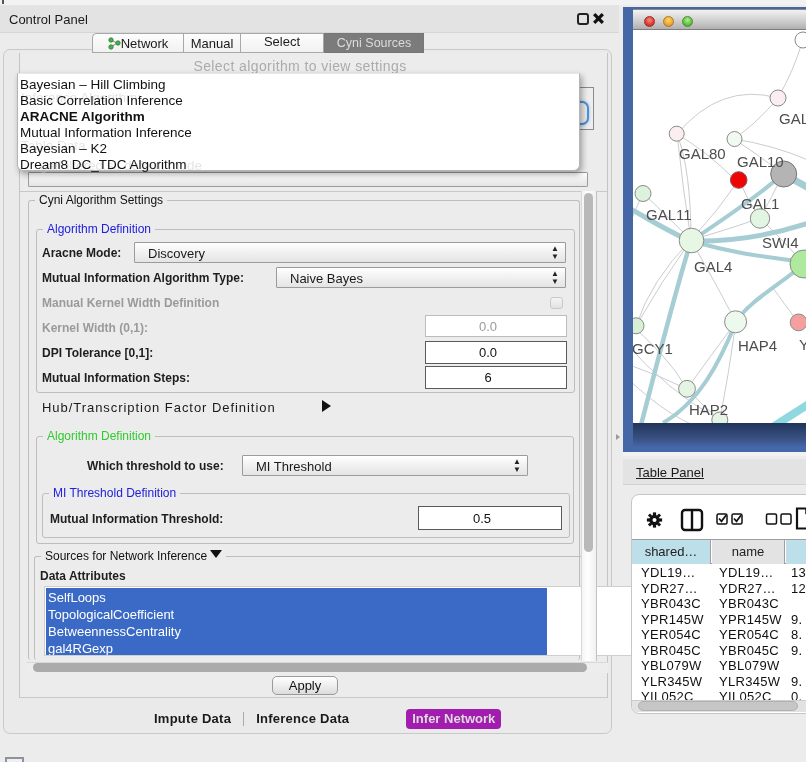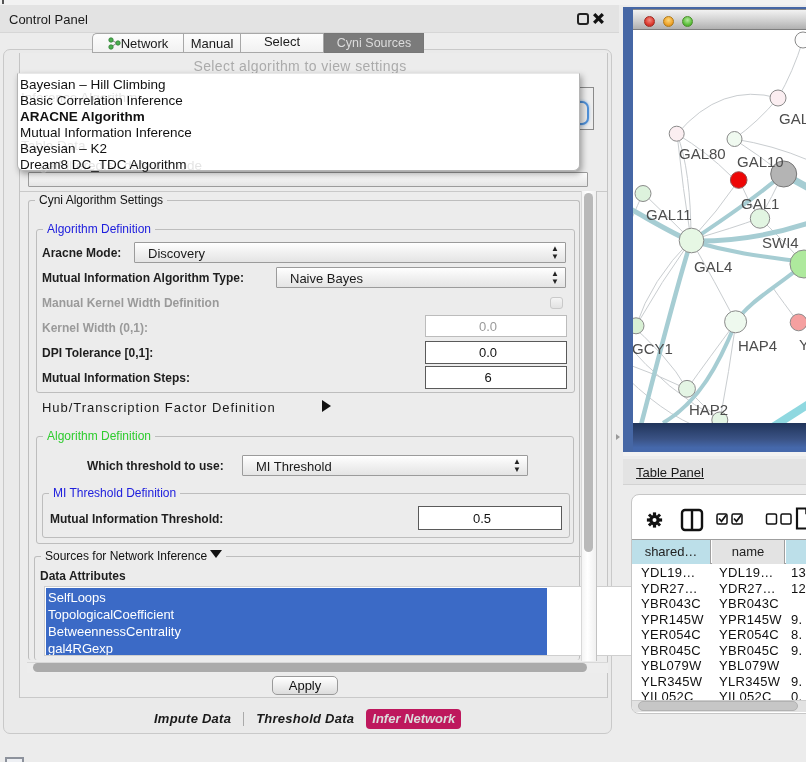--- a/index.html
+++ b/index.html
@@ -117,25 +117,25 @@
   <div class="abs" style="left:581px;top:191px;width:16px;height:470px;background:linear-gradient(90deg,#f4f4f4,#ffffff 40%,#f0f0f0);border-left:1px solid #d8d8d8;border-right:1px solid #c2c2c2;"></div>
   <div class="abs" style="left:584px;top:193px;width:9px;height:359px;background:#b9b9b9;border-radius:5px;"></div>
 
   <div class="abs" style="left:27px;top:662px;width:581px;height:11px;background:#ededed;border-top:1px solid #d8d8d8;"></div>
   <div class="abs" style="left:33px;top:663px;width:554px;height:9px;background:#ababab;border-radius:5px;"></div>
 </div>
 
 <div class="abs" style="left:272px;top:676px;width:66px;height:19px;border:1px solid #9a9a9a;border-radius:5px;background:linear-gradient(#ffffff,#eeeeee 50%,#dcdcdc);text-align:center;font-size:13px;color:#111;line-height:18px;">Apply</div>
 
 <div class="abs" style="left:20px;top:697px;width:587px;height:1px;background:#c9c9c9;"></div>
-<div id="btabs" style="position:absolute;left:148px;top:709px;height:19px;display:flex;font-size:13px;font-weight:bold;color:#1a1a1a;align-items:center;font-style:italic;">
+<div id="btabs" style="position:absolute;left:148px;top:709px;height:19px;display:flex;font-size:13px;font-weight:bold;color:#1a1a1a;align-items:center;">
   <div style="padding:0 12px 0 6px;letter-spacing:0.25px;">Impute Data</div>
   <div style="width:1px;height:14px;background:#aaa;"></div>
-  <div style="padding:0 12px;letter-spacing:0.25px;">Threshold Data</div>
-  <div style="background:#be185d;color:#dcdcdc;border-radius:4px;padding:2px 6px 3px 6px;">Infer Network</div>
+  <div style="padding:0 12px;letter-spacing:0.25px;">Inference Data</div>
+  <div style="background:#a21caf;color:#dcdcdc;border-radius:4px;padding:2px 6px 3px 6px;margin-left:45px;">Infer Network</div>
 </div>
 
 <div class="abs" style="left:5px;top:757px;width:19px;height:10px;border:2px solid #8d929c;background:#eef0f4;"></div>
 
 <div id="netwin">
   <div class="abs" style="left:623px;top:7px;width:183px;height:445px;background:#4667a5;"></div>
   <div class="abs" style="left:633px;top:423px;width:173px;height:29px;background:linear-gradient(#20345a,#3a5284 55%,#4568ab 85%);"></div>
   <div class="abs" style="left:623px;top:452px;width:183px;height:4px;background:#f2f2f2;"></div>
 
   <div class="abs" style="left:633px;top:9px;width:173px;height:21px;background:linear-gradient(#f2f2f2,#cdcdcd 60%,#b0b0b0);border-top:1px solid #888;border-bottom:1px solid #7e7e7e;"></div>

